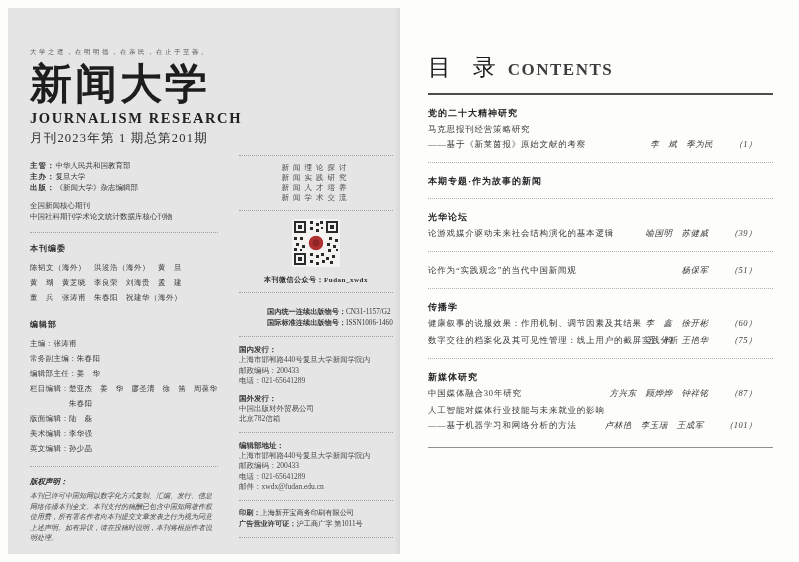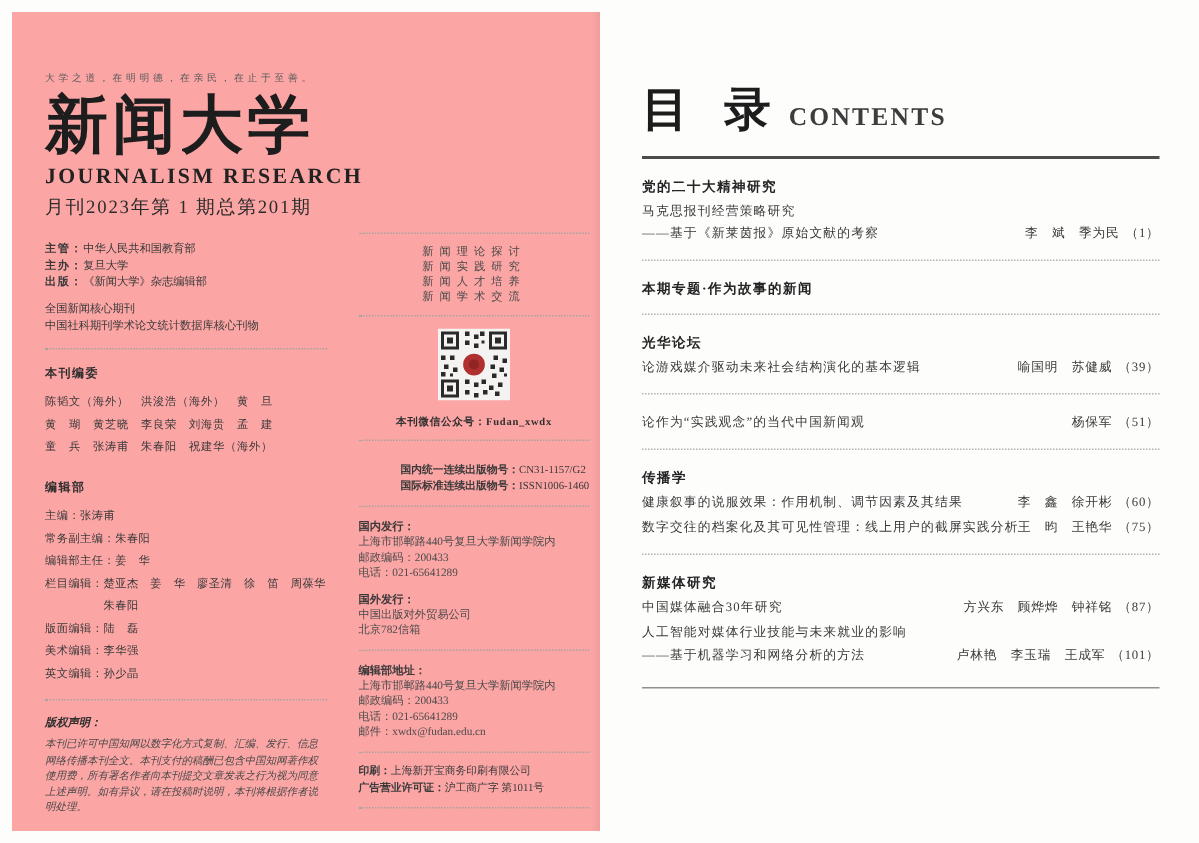--- a/index.html
+++ b/index.html
@@ -8,21 +8,21 @@
     background:#fdfdfc;
     font-family:"Liberation Serif","DejaVu Serif",serif;
     color:#3a3a3a;
     -webkit-font-smoothing:antialiased;
   }
   .spread{position:absolute;inset:0;}
 
   
   .cover{
     position:absolute;left:8px;top:8px;width:392px;height:546px;
-    background:#fca5a5;
+    background:#e5e5e5;
     box-sizing:border-box;
     padding:40px 0 0 22px;
   }
   .cover::after{
     content:"";position:absolute;top:0;right:0;width:6px;height:100%;
     background:linear-gradient(to right,rgba(0,0,0,0),rgba(0,0,0,0.05));
   }
   .cover-cols{display:flex;}
   .col-left{width:188px;}
   .col-mid{width:154px;margin-left:21px;margin-top:100px;}
@@ -75,32 +75,32 @@
   .print-row{font-size:7.2px;line-height:11px;white-space:nowrap;}
   .print-row .lbl{font-weight:bold;}
 
   
   .toc-page{
     position:absolute;left:400px;top:8px;width:391px;height:546px;
     background:transparent;box-sizing:border-box;
     padding:44px 18px 0 28px;
   }
   .toc-header{display:flex;align-items:baseline;}
-  .toc-title-cn{font-size:31px;font-weight:700;color:#1c1c1c;letter-spacing:8px;white-space:nowrap;text-align:right;}
+  .toc-title-cn{font-size:23px;font-weight:400;color:#1c1c1c;letter-spacing:8px;white-space:nowrap;text-align:right;}
   .toc-title-en{font-size:17px;font-weight:bold;color:#3d3d3d;letter-spacing:1.5px;margin-left:4px;white-space:nowrap;}
   .toc-rule{border:0;border-top:2px solid #4c4c4c;margin:10px 0 2px 0;width:345px;}
   .toc-sections{width:345px;}
   .toc-section{margin-top:11px;}
   .toc-heading{font-size:9px;font-weight:bold;letter-spacing:1px;color:#252525;line-height:14px;}
   .toc-item{position:relative;margin-top:2px;}
   .toc-line{font-size:8.5px;letter-spacing:0.8px;line-height:15px;color:#3a3a3a;white-space:nowrap;}
   .toc-meta{
-    position:absolute;right:0;bottom:0;display:flex;gap:4px;
+    position:absolute;right:16px;bottom:0;display:flex;gap:21px;
     font-size:8.5px;line-height:15px;letter-spacing:0.5px;color:#3a3a3a;
-    background:transparent;white-space:nowrap;
+    background:transparent;white-space:nowrap;font-style:italic;
   }
   .toc-sep{border:0;border-top:1px dotted #b3b2ae;margin:10px 0 0 0;}
   .toc-endrule{border:0;border-top:1.5px solid #8f8f8f;margin:14px 0 0 0;width:345px;}
 </style>
 </head>
 <body>
 
 <div class="spread">
 
   <div class="cover">

